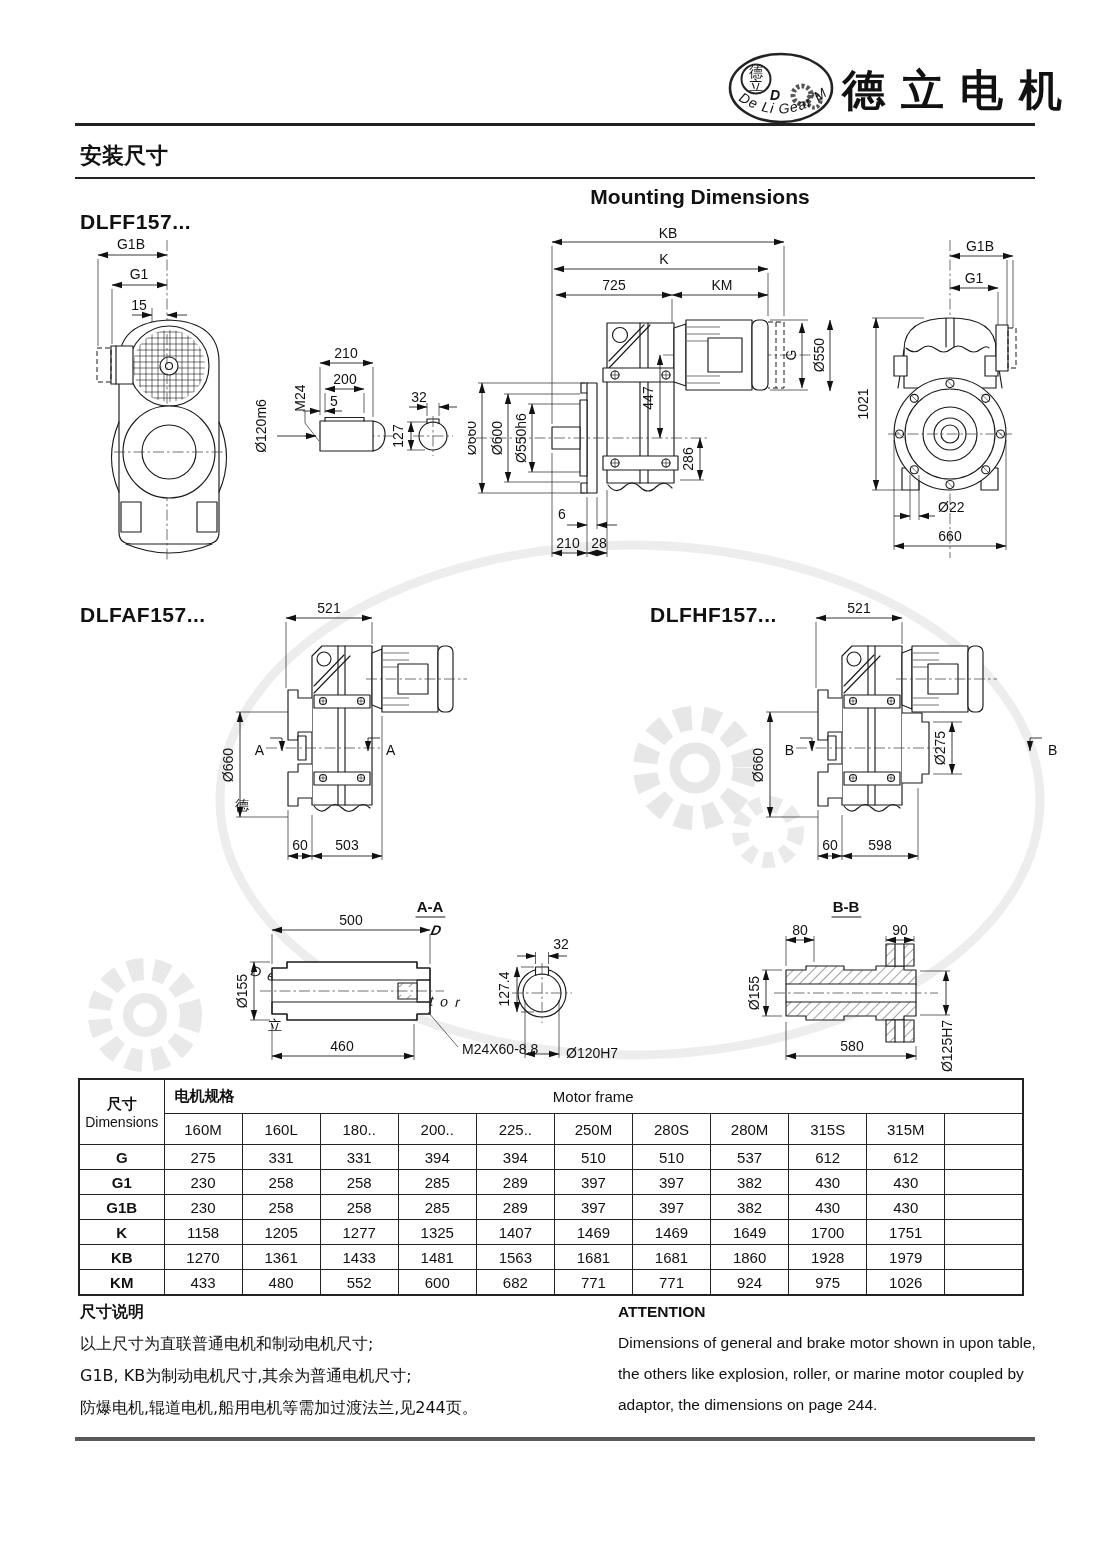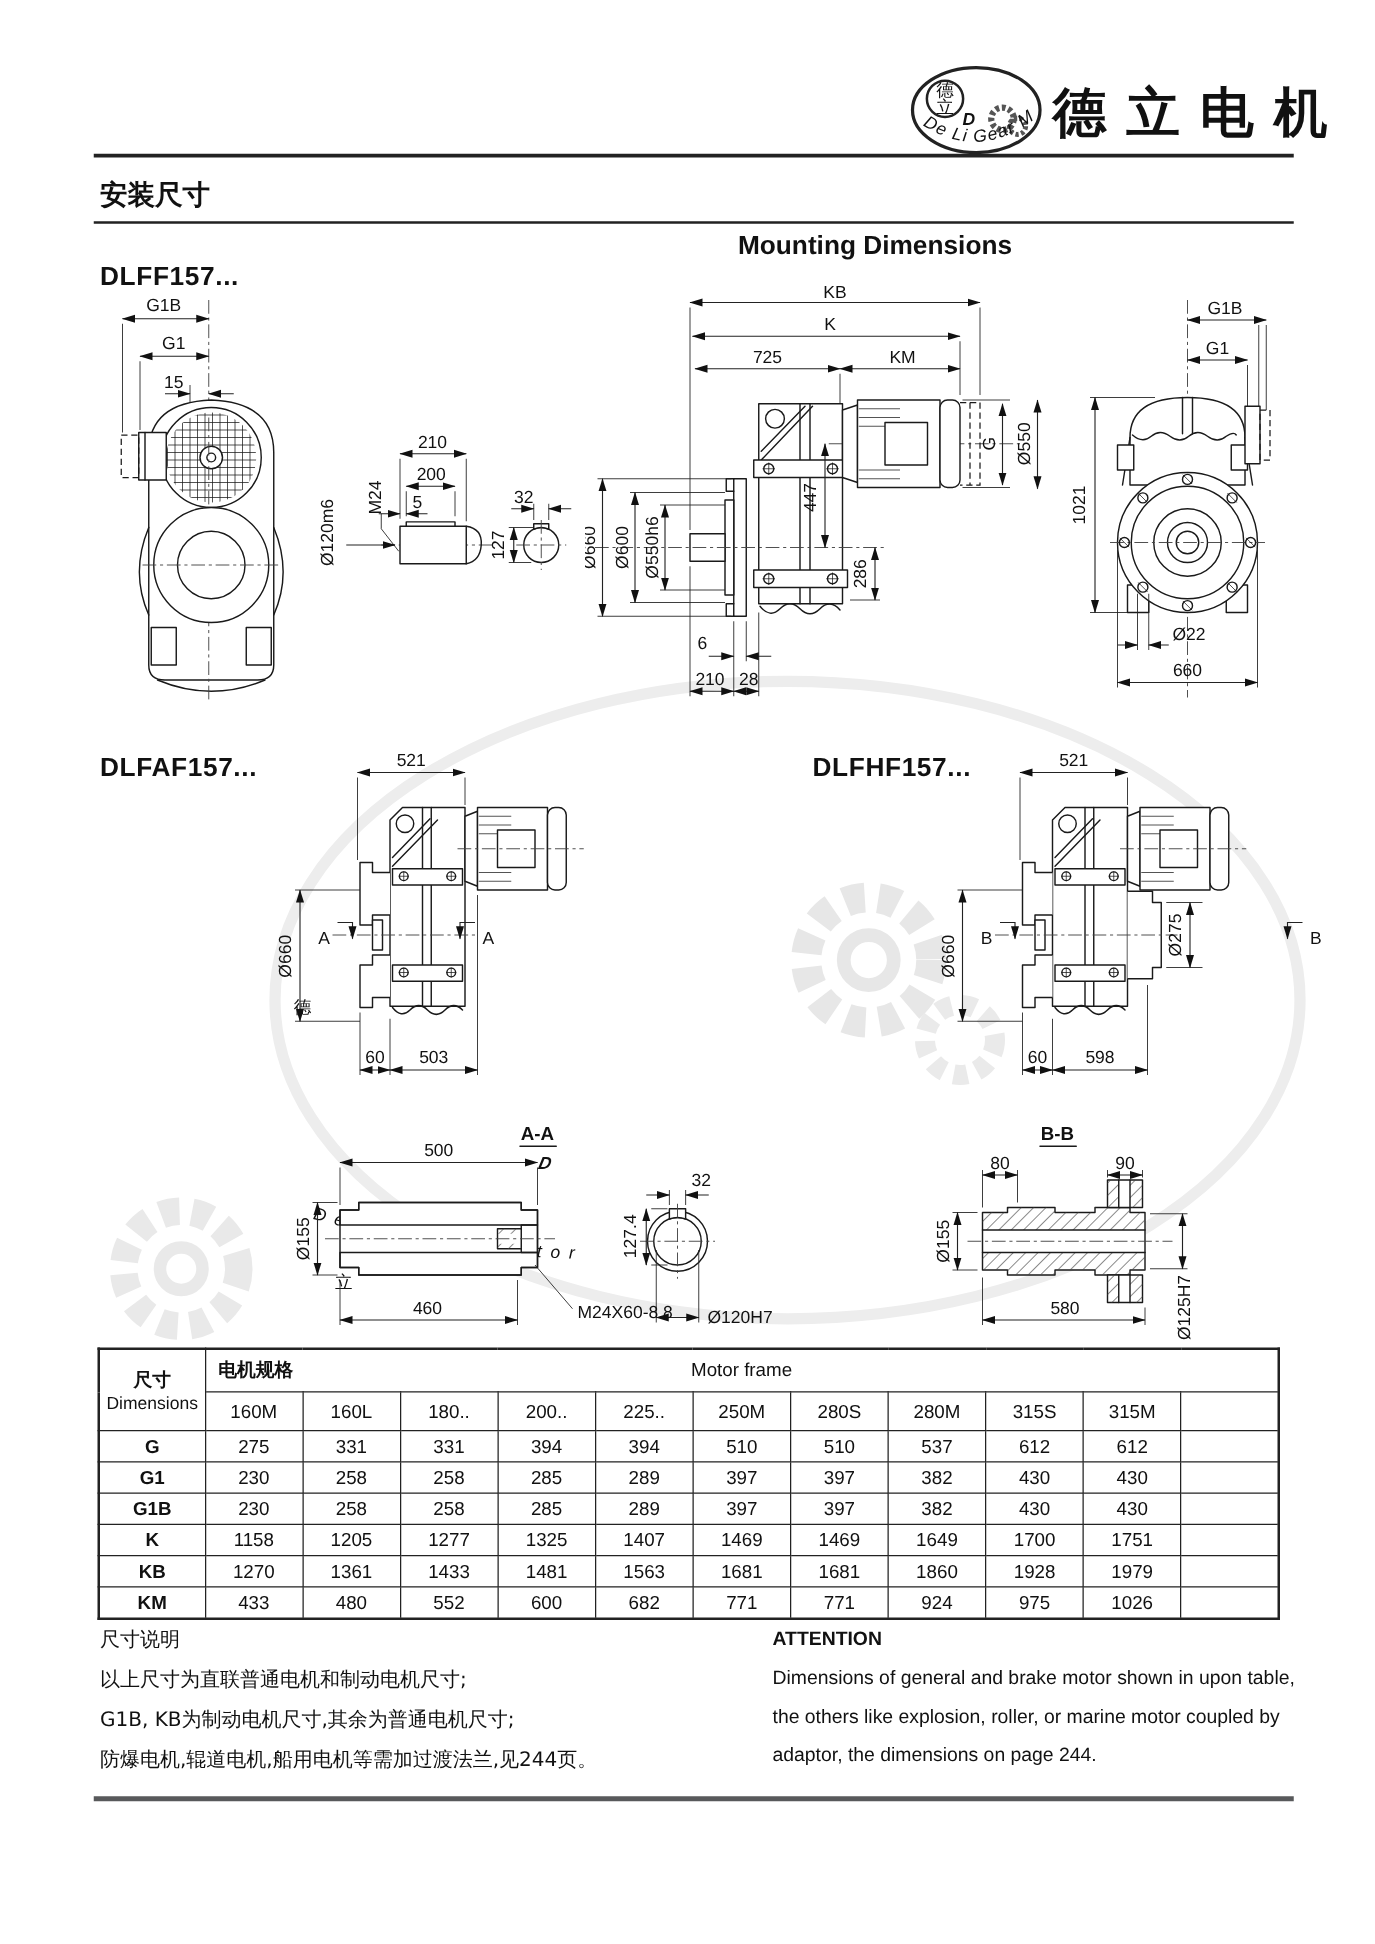--- a/index.html
+++ b/index.html
@@ -658,21 +658,21 @@
             <td>924</td>
             <td>975</td>
             <td>1026</td>
             <td></td>
           </tr>
         </tbody>
     </table>
   </div>
 
   <div class="ct" style="left:80px;top:1296px">
-    <div class="notes-line cn" style="font-weight:400">尺寸说明</div>
+    <div class="notes-line cn" style="font-weight:700">尺寸说明</div>
     <div class="notes-line cn">以上尺寸为直联普通电机和制动电机尺寸;</div>
     <div class="notes-line cn">G1B, KB为制动电机尺寸,其余为普通电机尺寸;</div>
     <div class="notes-line cn">防爆电机,辊道电机,船用电机等需加过渡法兰,见244页。</div>
   </div>
   <div class="ct" style="left:618px;top:1296px">
     <div class="att-line" style="font-weight:bold">ATTENTION</div>
     <div class="att-line">Dimensions of general and brake motor shown in upon table,</div>
     <div class="att-line">the others like explosion, roller, or marine motor coupled by</div>
     <div class="att-line">adaptor, the dimensions on page 244.</div>
   </div>

